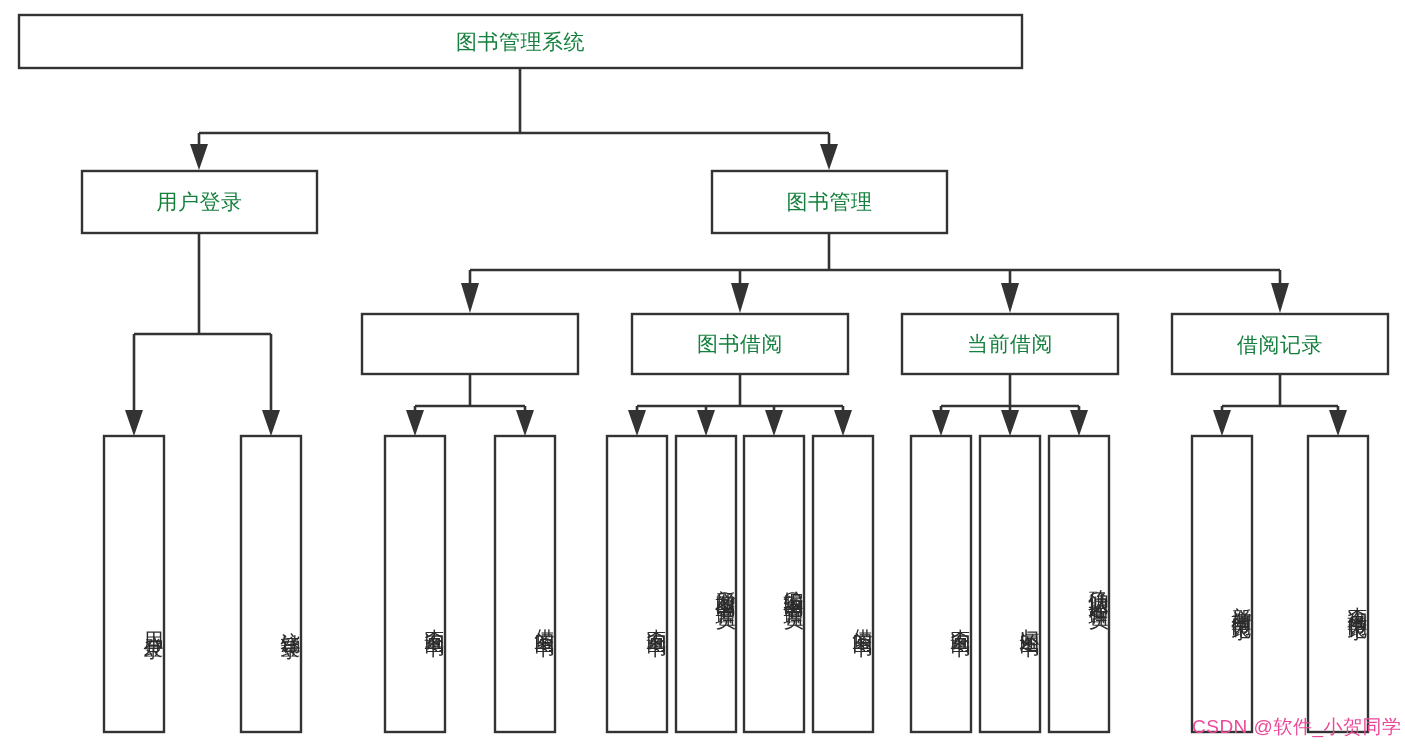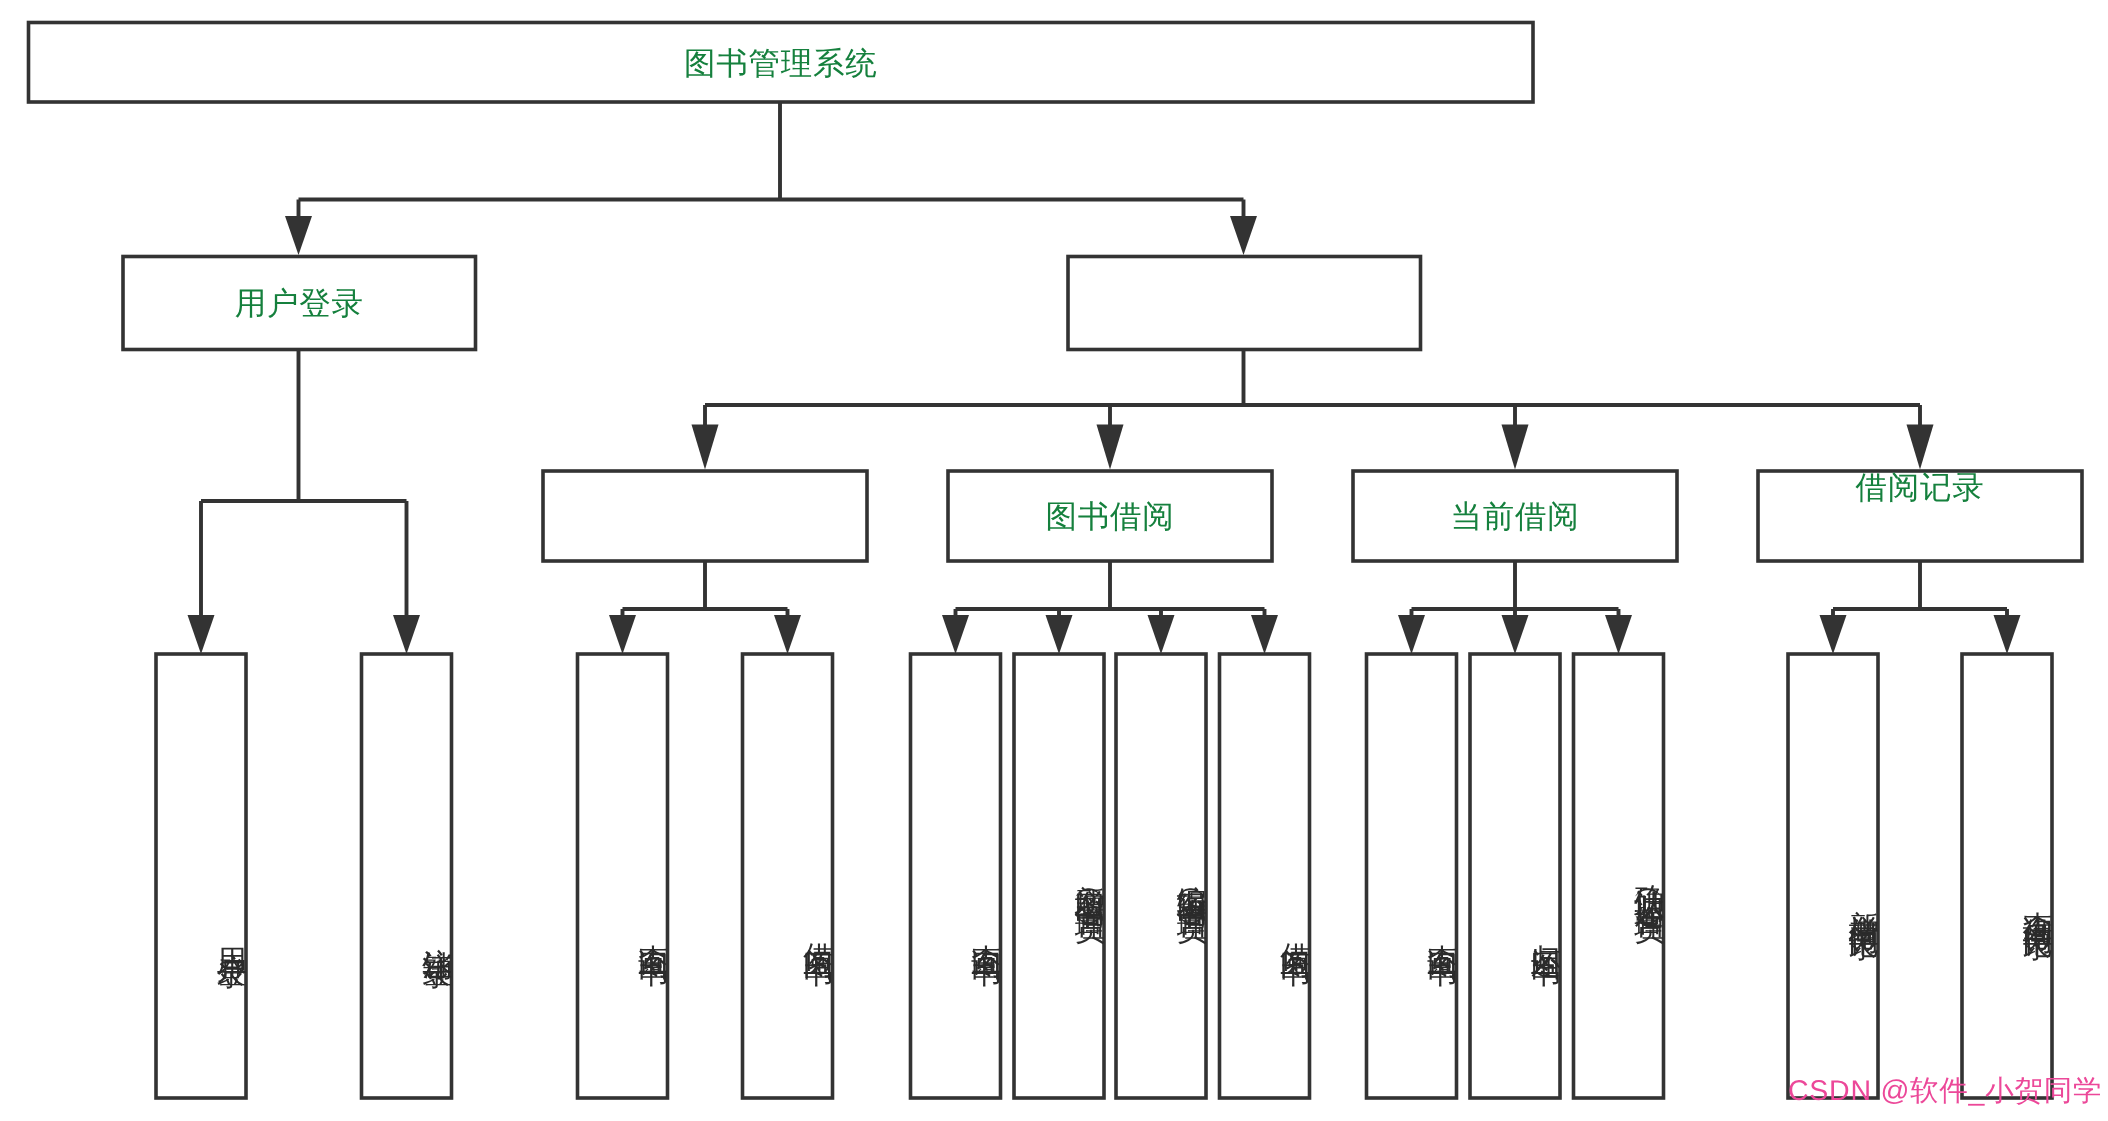--- a/index.html
+++ b/index.html
@@ -165,24 +165,25 @@
     <rect class="node-box" x="980" y="436" width="60" height="296"></rect>
     <rect class="node-box" x="1049" y="436" width="60" height="296"></rect>
 
     <rect class="node-box" x="1192" y="436" width="60" height="296"></rect>
     <rect class="node-box" x="1308" y="436" width="60" height="296"></rect>
   </svg>
 
   <div class="node-label-h" style="left:19px; top:15px; width:1003px; height:53px;">图书管理系统</div>
 
   <div class="node-label-h" style="left:82px; top:171px; width:235px; height:62px;">用户登录</div>
+  <div class="node-label-h" style="left:712px; top:171px; width:235px; height:62px;">图书管理</div>
 
   <div class="node-label-h" style="left:632px; top:314px; width:216px; height:60px;border-radius:16px;">图书借阅</div>
   <div class="node-label-h" style="left:902px; top:314px; width:216px; height:60px;text-align:right;">当前借阅</div>
-  <div class="node-label-h" style="left:1172px; top:298px; width:216px; height:53px;">借阅记录</div>
+  <div class="node-label-h" style="left:1172px; top:318px; width:216px; height:53px;">借阅记录</div>
 
   <div class="node-label-v" style="left:104px; top:512px; width:60px; height:220px;">用户登录</div>
   <div class="node-label-v" style="left:241px; top:512px; width:60px; height:220px;">注销登录</div>
 
   <div class="node-label-v" style="left:385px; top:506px; width:60px; height:226px;">查询图书</div>
   <div class="node-label-v" style="left:495px; top:506px; width:60px; height:226px;">借阅图书</div>
 
   <div class="node-label-v" style="left:607px; top:506px; width:60px; height:226px;">查询图书</div>
   <div class="node-label-v" style="left:676px; top:443px; width:60px; height:289px;">新增图书（管理员）</div>
   <div class="node-label-v" style="left:744px; top:443px; width:60px; height:289px;">编辑图书（管理员）</div>

